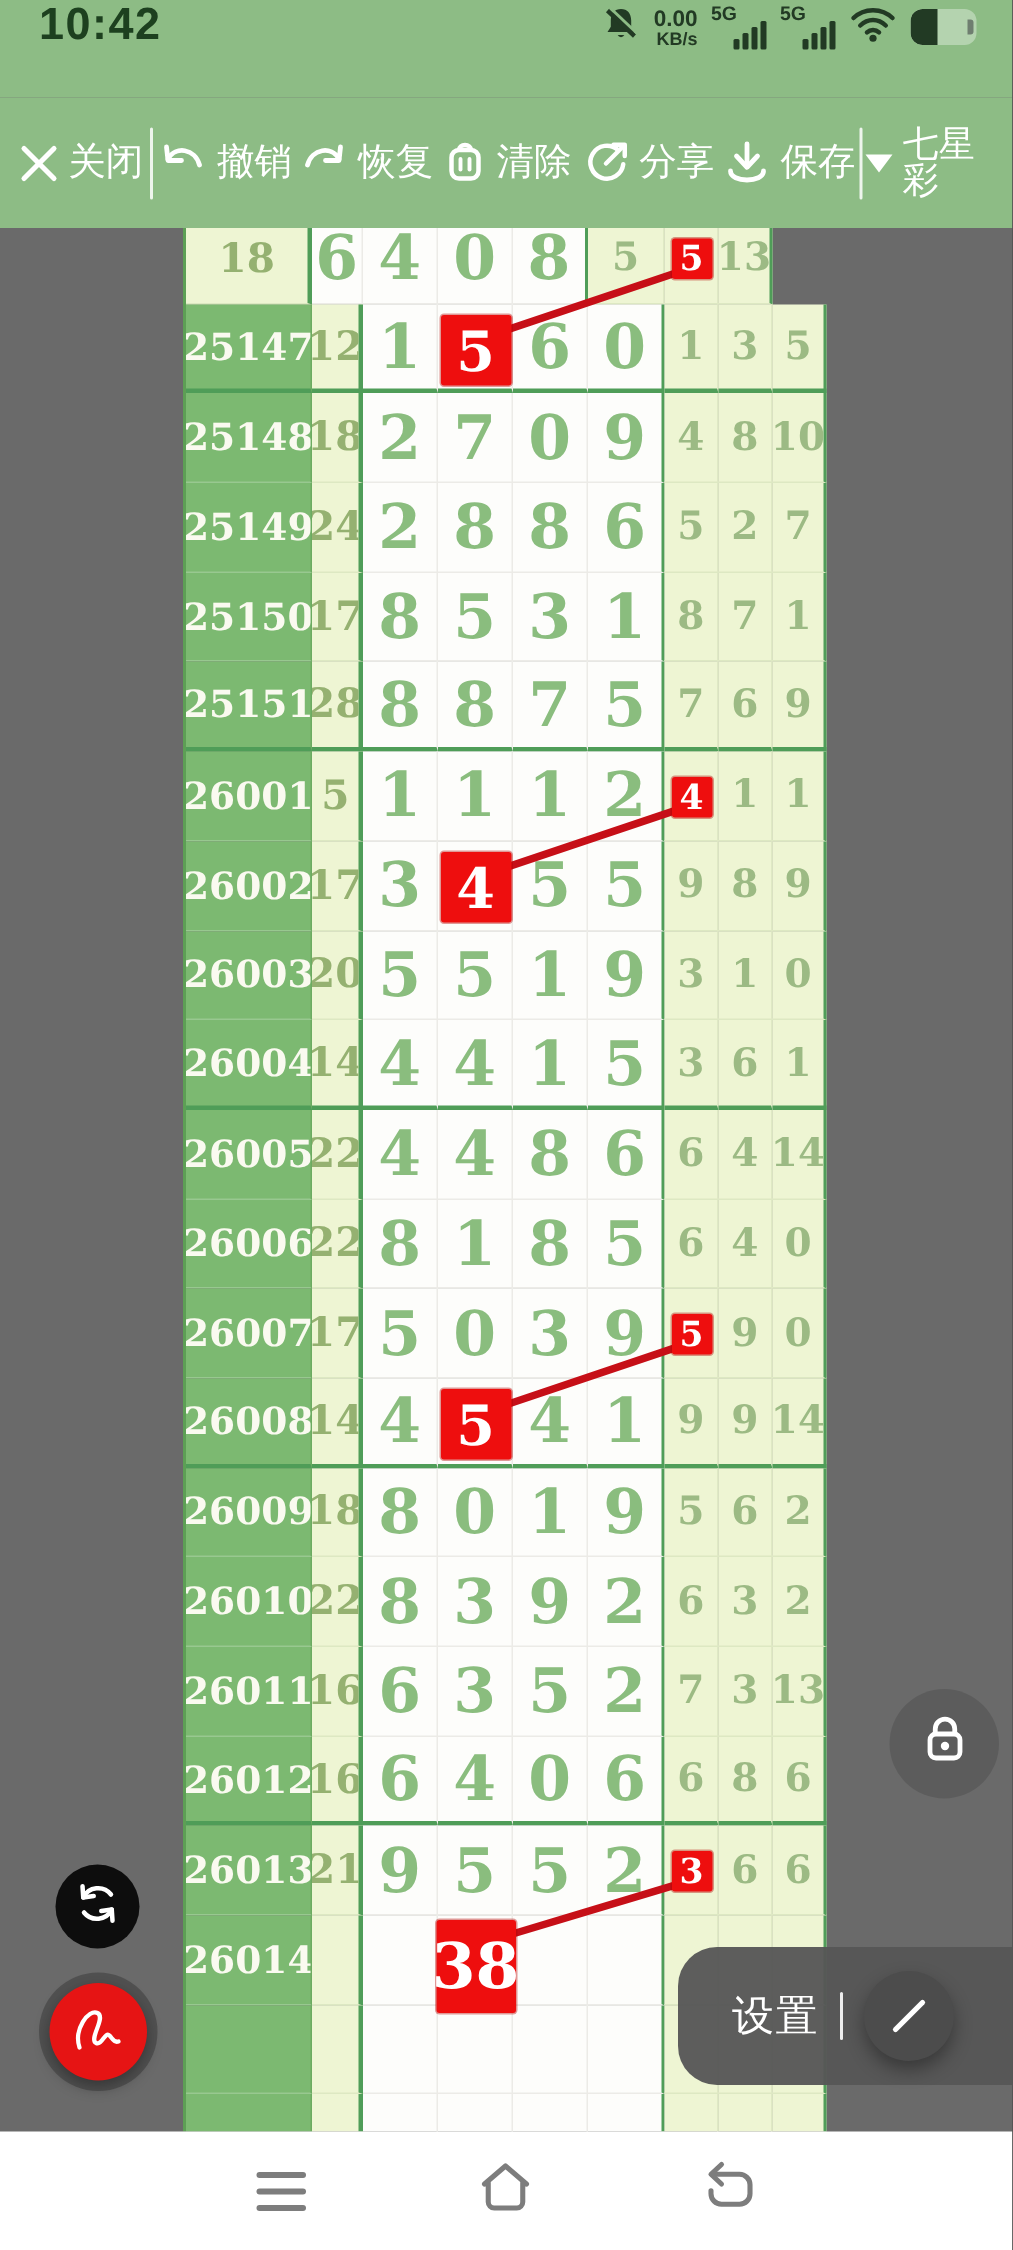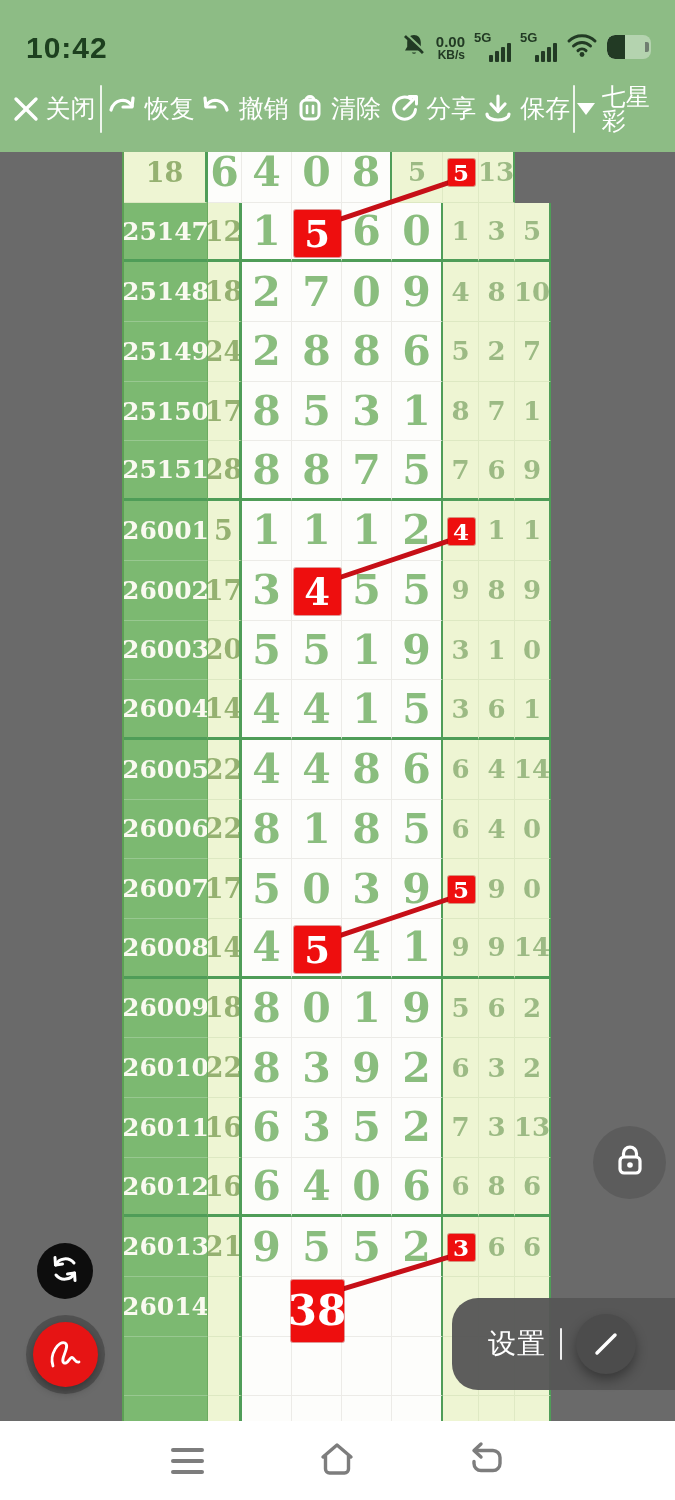--- a/index.html
+++ b/index.html
@@ -1,21 +1,21 @@
 <!DOCTYPE html>
 <html><head>
 <meta charset="utf-8">
 <style>
   html,body{margin:0;padding:0;background:#444;}
   .screen{position:relative;width:675px;height:1500px;margin:0 auto;overflow:hidden;
     background:#6a6a6a;font-family:"Liberation Sans",sans-serif;}
 
   
   .statusbar{position:absolute;left:0;top:0;width:675px;height:65px;background:#8dbc85;
-    display:flex;align-items:flex-end;justify-content:space-between;padding:0 26px;box-sizing:border-box;}
+    display:flex;align-items:flex-start;justify-content:space-between;padding:0 26px;box-sizing:border-box;}
   .time{font-size:30px;font-weight:bold;color:#1d401f;letter-spacing:1px;}
   .sicons{display:flex;align-items:center;gap:9px;color:#223a24;}
   .speed{display:flex;flex-direction:column;align-items:flex-end;line-height:1;}
   .speed .s1{font-size:15px;font-weight:bold;}
   .speed .s2{font-size:12px;font-weight:bold;}
   .sig{position:relative;width:37px;height:36px;}
   .sig .g{position:absolute;left:0;top:1px;font-size:13px;font-weight:bold;}
   .bars{position:absolute;right:0;bottom:3px;display:flex;align-items:flex-end;gap:2px;}
   .bars i{display:block;width:4px;background:#223a24;border-radius:1px;}
   .battery{position:relative;width:44px;height:24px;border-radius:8px;background:rgba(255,255,255,0.35);overflow:hidden;}
@@ -136,34 +136,34 @@
             <line x1="5" y1="5" x2="25" y2="25" stroke="#fff" stroke-width="3.4" stroke-linecap="round"></line>
             <line x1="25" y1="5" x2="5" y2="25" stroke="#fff" stroke-width="3.4" stroke-linecap="round"></line>
           </svg>
       </span>
       <span class="tb-label">关闭</span>
     </div>
     <div class="tb-sep"></div>
     <div class="tb-item">
       <span class="tb-ico">
         <svg width="36" height="32" viewBox="0 0 36 32">
+            <path d="M8 13 C13 4 26 6 29 17" fill="none" stroke="#fff" stroke-width="3.2" stroke-linecap="round"></path>
+            <polyline points="7,5 8,14 17,14" fill="none" stroke="#fff" stroke-width="3.2" stroke-linecap="round" stroke-linejoin="round"></polyline>
+          </svg>
+      </span>
+      <span class="tb-label">撤销</span>
+    </div>
+    <div class="tb-item">
+      <span class="tb-ico">
+        <svg width="36" height="32" viewBox="0 0 36 32">
             <path d="M28 13 C23 4 10 6 7 17" fill="none" stroke="#fff" stroke-width="3.2" stroke-linecap="round"></path>
             <polyline points="29,5 28,14 19,14" fill="none" stroke="#fff" stroke-width="3.2" stroke-linecap="round" stroke-linejoin="round"></polyline>
           </svg>
       </span>
       <span class="tb-label">恢复</span>
-    </div>
-    <div class="tb-item">
-      <span class="tb-ico">
-        <svg width="36" height="32" viewBox="0 0 36 32">
-            <path d="M8 13 C13 4 26 6 29 17" fill="none" stroke="#fff" stroke-width="3.2" stroke-linecap="round"></path>
-            <polyline points="7,5 8,14 17,14" fill="none" stroke="#fff" stroke-width="3.2" stroke-linecap="round" stroke-linejoin="round"></polyline>
-          </svg>
-      </span>
-      <span class="tb-label">撤销</span>
     </div>
     <div class="tb-item">
       <span class="tb-ico">
         <svg width="32" height="32" viewBox="0 0 32 32">
             <path d="M12 7 a4 3.4 0 0 1 8 0" fill="none" stroke="#fff" stroke-width="3"></path>
             <rect x="7" y="7" width="18" height="19" rx="5" fill="none" stroke="#fff" stroke-width="3"></rect>
             <line x1="13" y1="13" x2="13" y2="20" stroke="#fff" stroke-width="2.6" stroke-linecap="round"></line>
             <line x1="19" y1="13" x2="19" y2="20" stroke="#fff" stroke-width="2.6" stroke-linecap="round"></line>
           </svg>
       </span>

